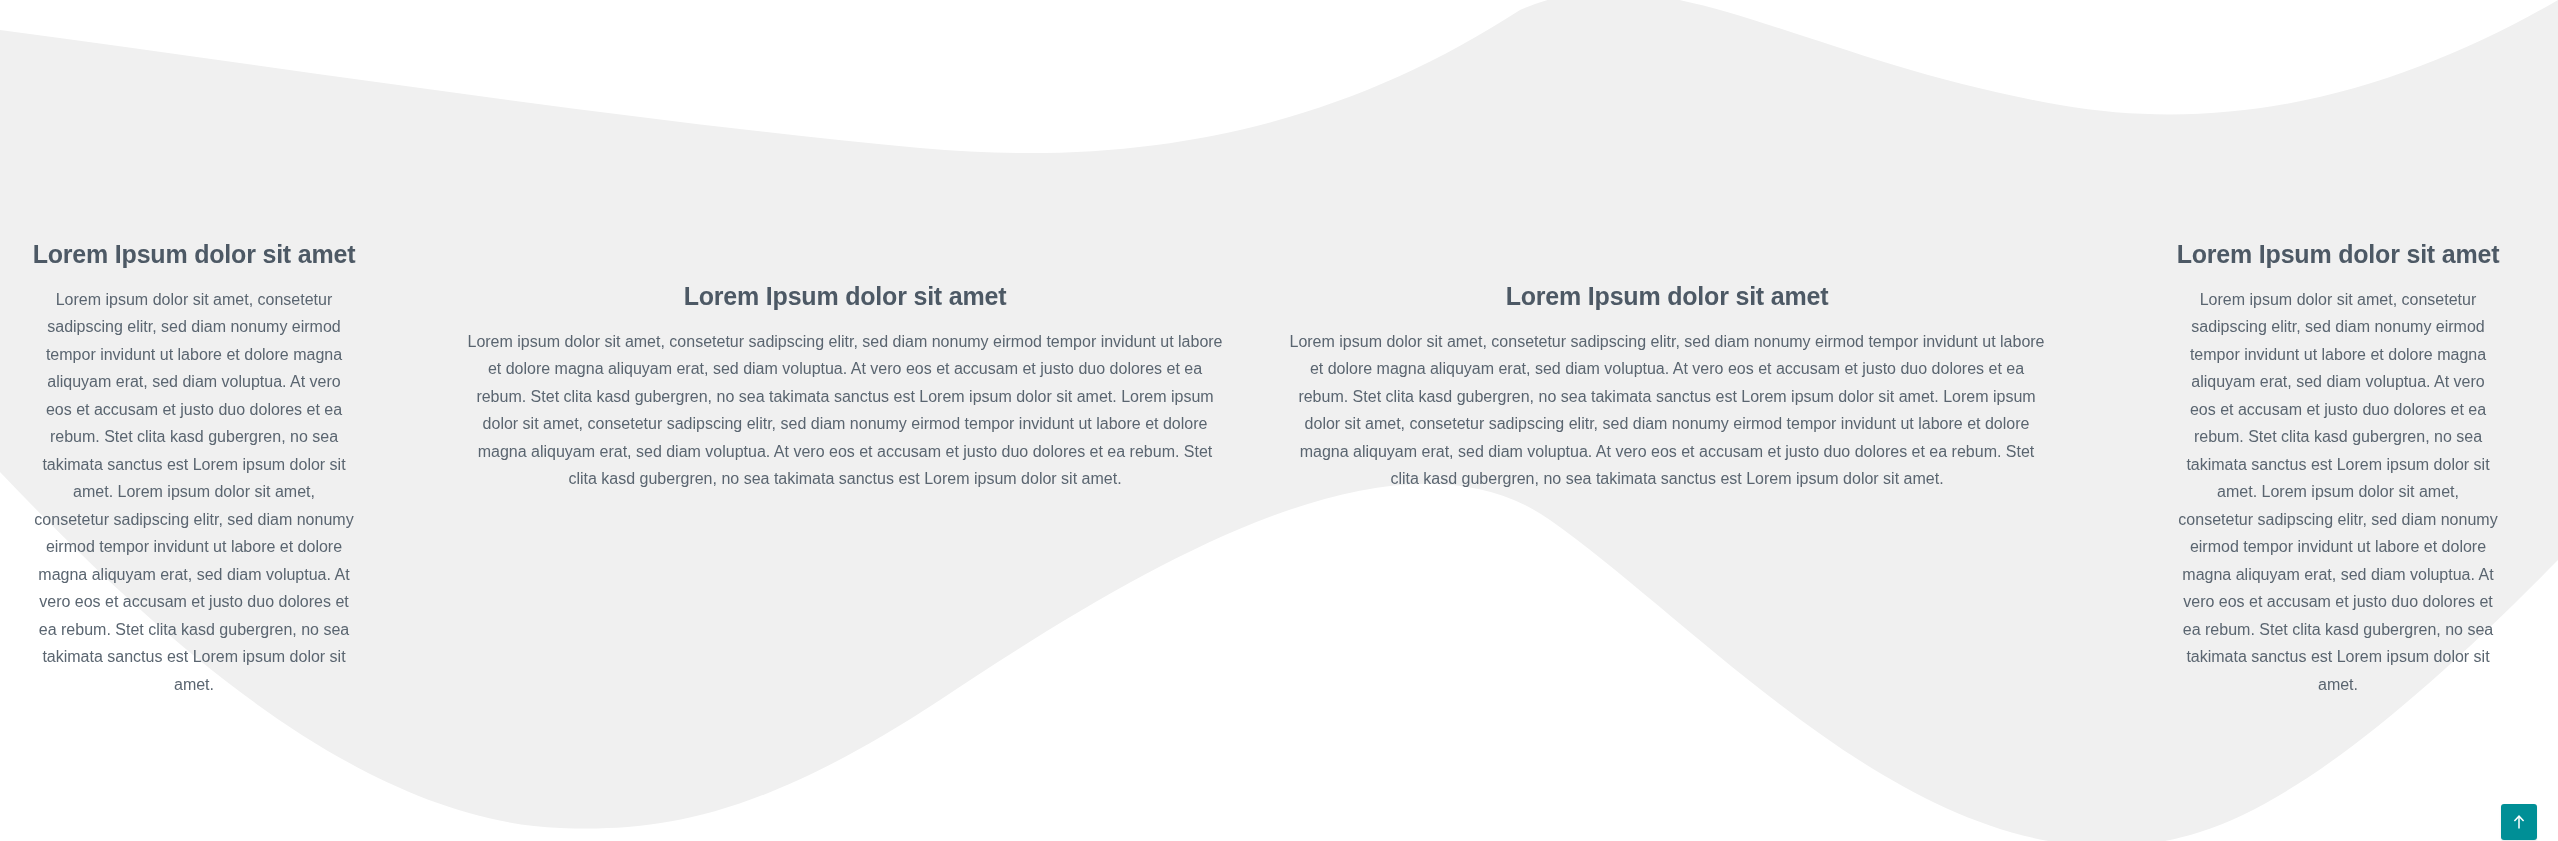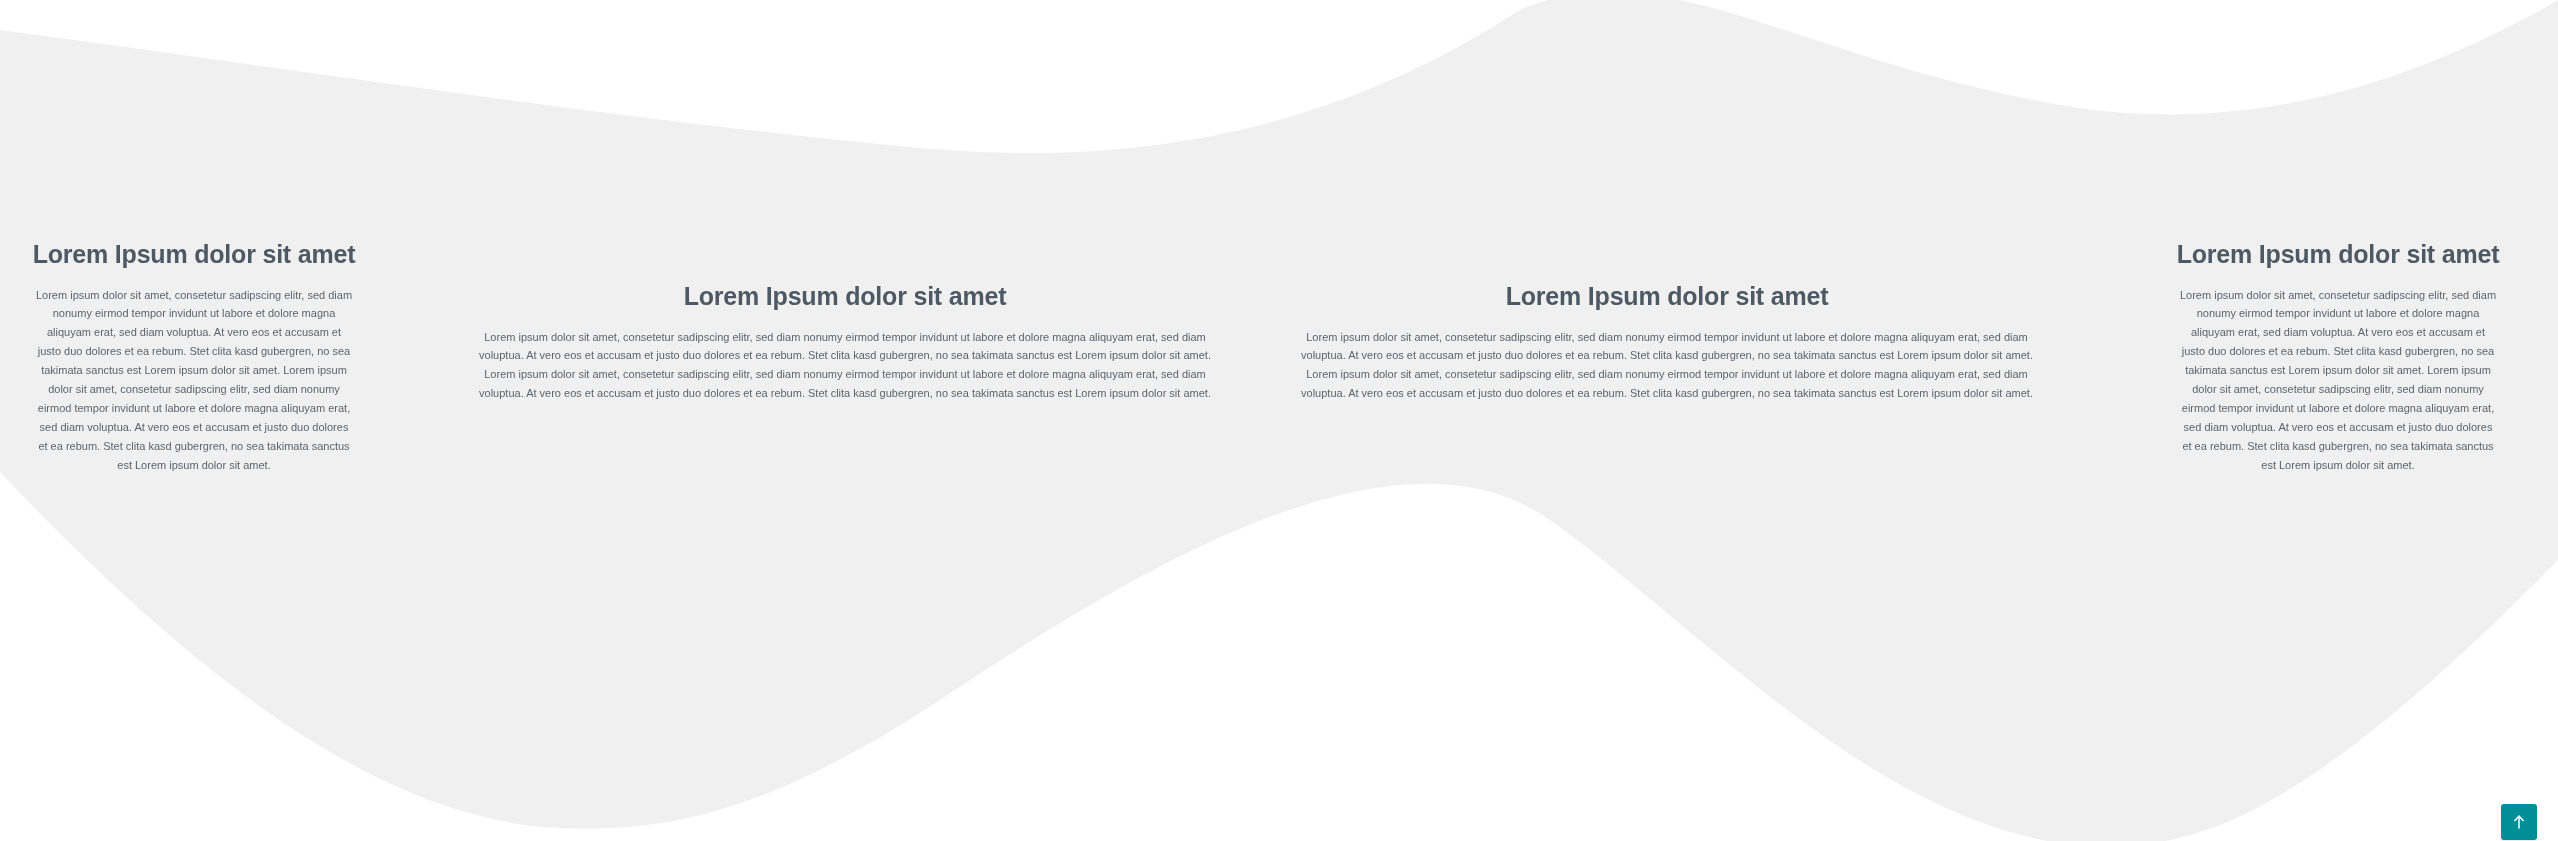--- a/index.html
+++ b/index.html
@@ -47,21 +47,21 @@
     font-size: 25px;
     line-height: 1.18;
     font-weight: bold;
     color: #4d5965;
     letter-spacing: -0.2px;
     font-family: "Liberation Sans", sans-serif;
   }
 
   .col-body {
     margin: 16px;
-    font-size: 11px;
+    font-size: 16px;
     line-height: 1.72;
     color: #5a6570;
     font-family: "Liberation Sans", sans-serif;
   }
 
   
   .col-narrow {
     width: 352px;
     top: 232px;
   }

